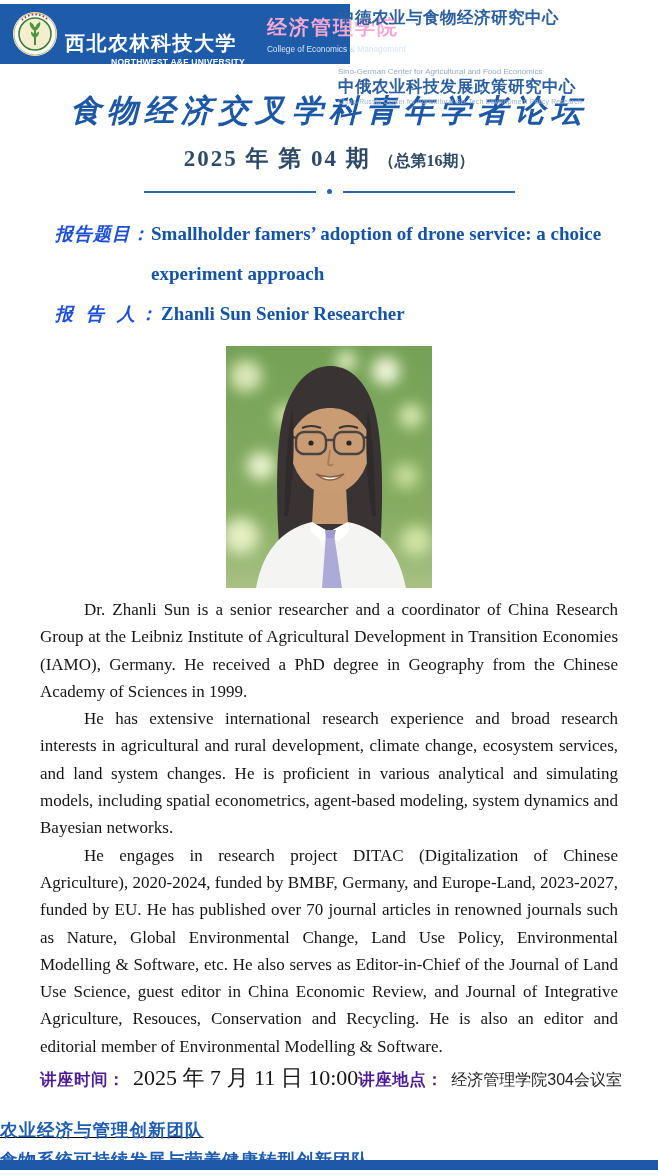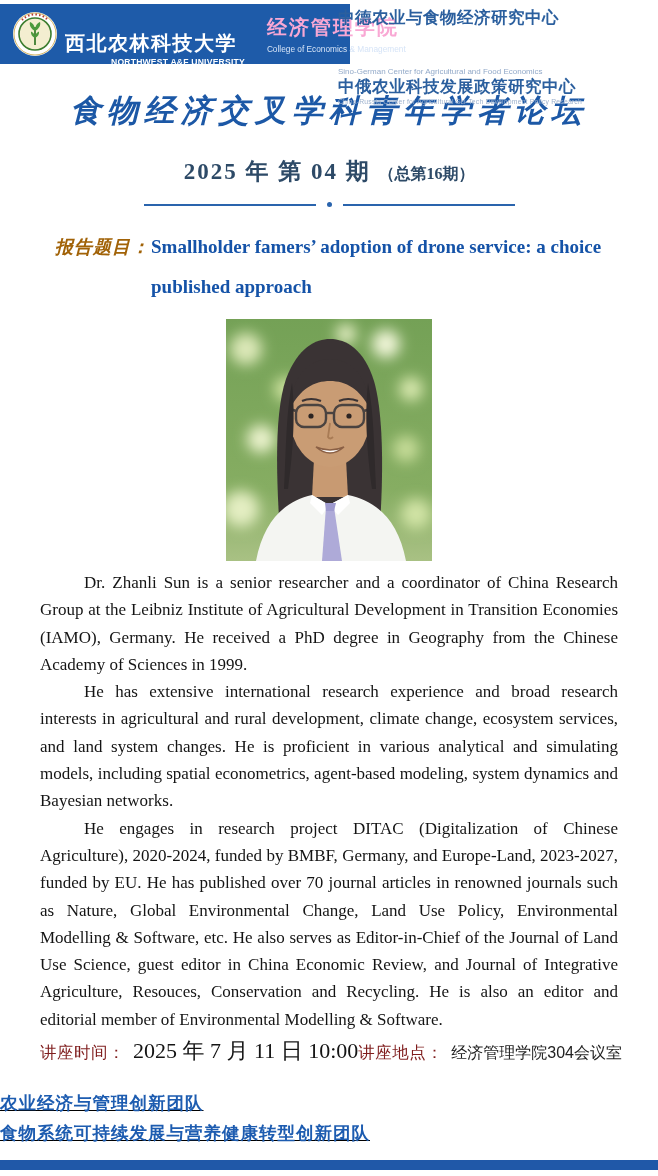--- a/index.html
+++ b/index.html
@@ -45,36 +45,36 @@
   .center-en2 { color: #9db1cd; font-size: 6.8px; letter-spacing: 0.2px; line-height: 1.4; white-space: nowrap; }
 
   
   .main-title {
     margin-top: 24px; text-align: center;
     font-family: "Liberation Serif", "DejaVu Serif", serif;
     font-size: 31px; font-weight: bold; font-style: italic;
     color: #1c58a6; letter-spacing: 6px;
   }
   .issue-line {
-    margin-top: 24px; text-align: center;
+    margin-top: 11px; text-align: center;
     font-family: "Liberation Serif", "DejaVu Serif", serif;
     font-weight: bold; font-size: 23px; color: #2d4a67; letter-spacing: 2px;
   }
   .issue-note { font-size: 16px; letter-spacing: 0; }
 
   .divider { margin-top: 15px; display: flex; justify-content: center; align-items: center; gap: 11px; }
   .divider .line { width: 172px; height: 2px; background: #2a64ad; }
   .divider .dot { width: 5px; height: 5px; border-radius: 50%; background: #2a64ad; }
 
   
   .report { margin: 20px 36px 0 55px; }
   .report-row { display: flex; align-items: flex-start; }
   .report-label {
     flex: 0 0 96px;
-    color: #a16207; font-weight: bold; font-size: 18px;
+    color: #1d4ed8; font-weight: bold; font-size: 18px;
     font-style: italic; letter-spacing: 1px; line-height: 40px;
     white-space: nowrap;
   }
   .report-label.spaced { letter-spacing: 4px; }
   .report-value {
     flex: 1;
     font-family: "Liberation Serif", "DejaVu Serif", serif;
     color: #1553a8; font-weight: bold; font-size: 19px; line-height: 40px;
   }
 
@@ -88,21 +88,21 @@
     font-size: 17px; line-height: 27.3px; color: #141414;
     text-align: justify;
   }
   .bio p { text-indent: 44px; }
 
   
   .schedule {
     margin: 3px 40px 0 40px;
     display: flex; align-items: baseline; white-space: nowrap;
   }
-  .sched-label { color: #7f1d1d; font-weight: normal; font-size: 16.5px; letter-spacing: 0.5px; }
+  .sched-label { color: #4c1d95; font-weight: bold; font-size: 16.5px; letter-spacing: 0.5px; }
   .sched-time {
     font-family: "Liberation Serif", "DejaVu Serif", serif;
     color: #141414; font-size: 22px; margin-left: 8px;
   }
   .sched-gap { width: 52px; }
   .sched-venue { color: #222; font-size: 16px; margin-left: 8px; }
 
   
   .teams { margin-top: 22px; text-align: left; text-decoration: underline; }
   .team-line { color: #1d5cb0; font-weight: bold; font-size: 17.5px; line-height: 30px; letter-spacing: 1px; }
@@ -154,21 +154,25 @@
   </div>
   <div class="divider">
     <span class="line"></span>
     <span class="dot"></span>
     <span class="line"></span>
   </div>
 
   <div class="report">
     <div class="report-row">
       <div class="report-label">报告题目：</div>
-      <div class="report-value">Smallholder famers’ adoption of drone service: a choice published approach</div>
+      <div class="report-value">Smallholder famers’ adoption of drone service: a choice experiment approach</div>
+    </div>
+    <div class="report-row">
+      <div class="report-label spaced">报 告 人：</div>
+      <div class="report-value">Zhanli Sun Senior Researcher</div>
     </div>
   </div>
 
   <div class="photo-wrap">
     <svg width="206" height="242" viewBox="0 0 206 242">
       <defs>
         <filter id="blur1" x="-30%" y="-30%" width="160%" height="160%">
             <feGaussianBlur stdDeviation="7"></feGaussianBlur>
           </filter>
         <linearGradient id="bg" x1="0" y1="0" x2="0" y2="1">

